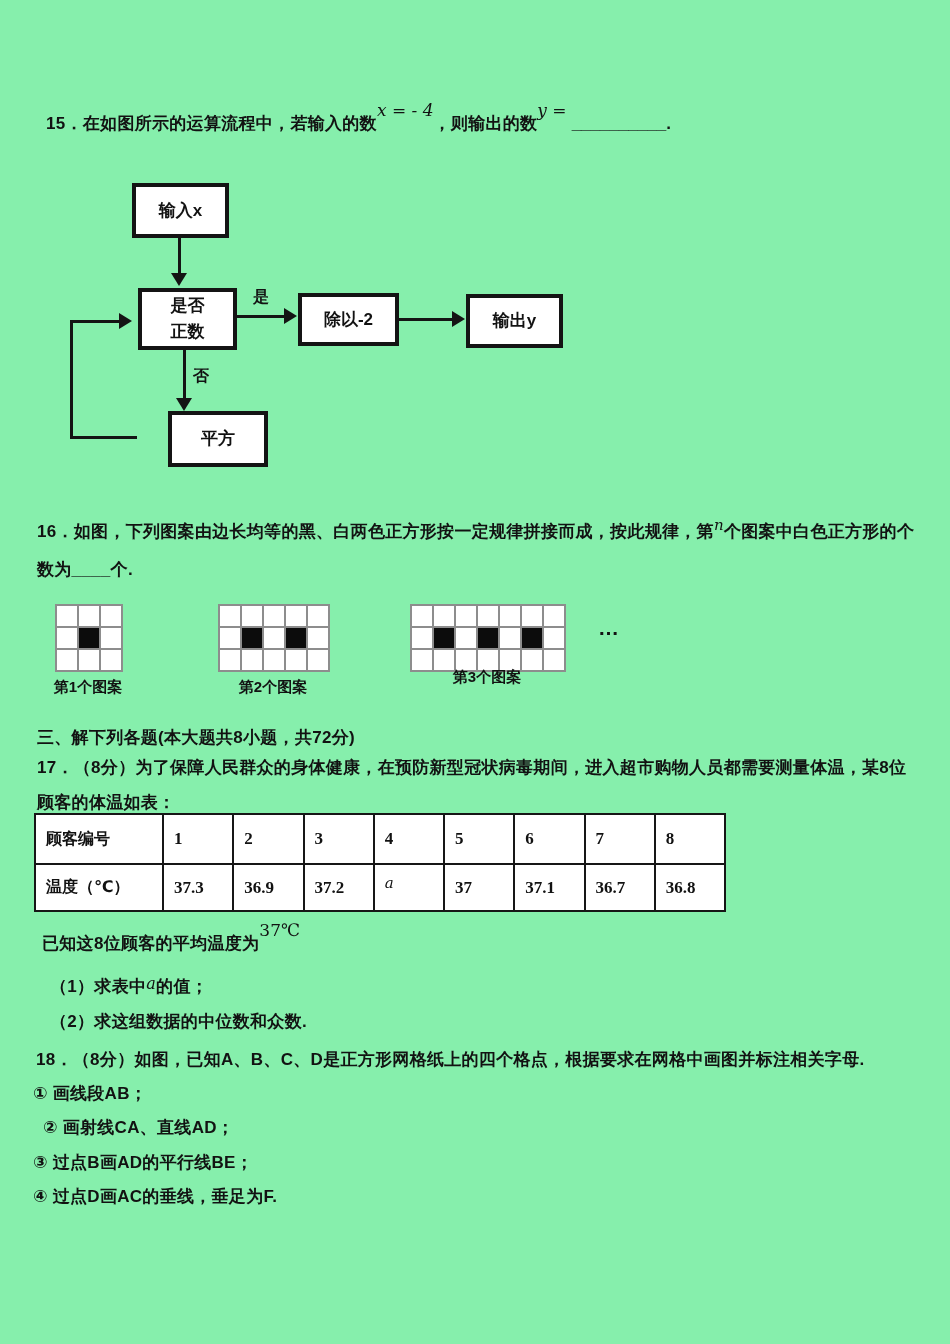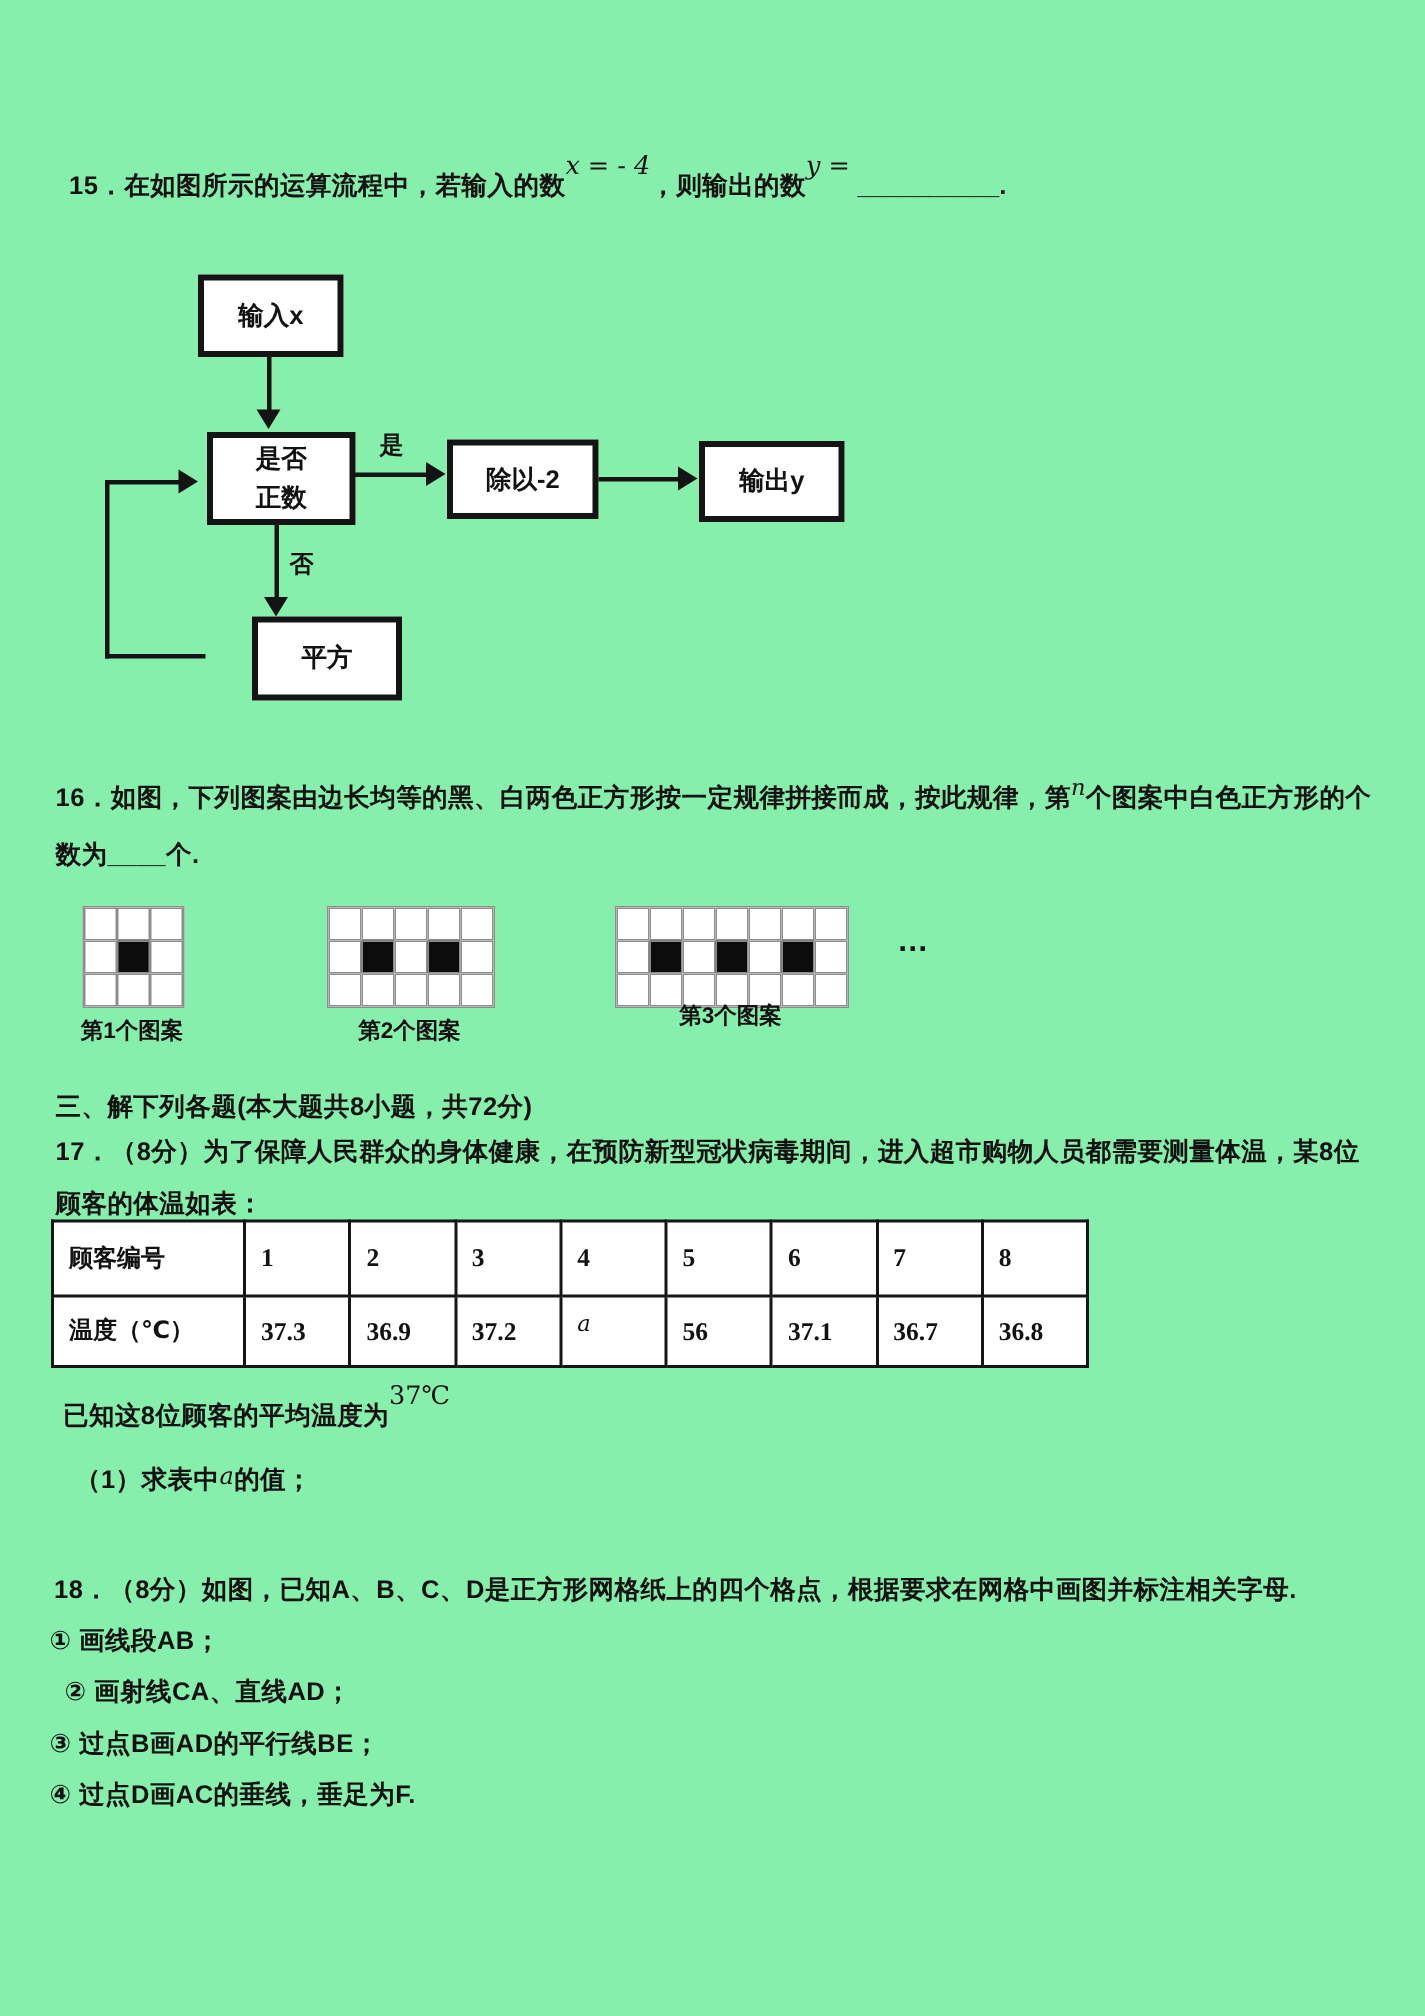--- a/index.html
+++ b/index.html
@@ -179,31 +179,32 @@
           <td class="num">6</td>
           <td class="num">7</td>
           <td class="num">8</td>
         </tr>
     <tr class="r2" id="t-vals">
           <td>温度（℃）</td>
           <td class="num">37.3</td>
           <td class="num">36.9</td>
           <td class="num">37.2</td>
           <td><span class="math-a">a</span></td>
-          <td class="num">56</td>
+          <td class="num">37</td>
           <td class="num">37.1</td>
           <td class="num">36.7</td>
           <td class="num">36.8</td>
         </tr>
   </tbody>
     </table>
 
   <div class="line" style="left:42px; top:932px;"><span>已知这8位顾客的平均温度为</span><span class="sup" style="font-style:normal;">37℃</span></div>
 
   <div class="line" style="left:50px; top:975px;"><span>（1）求表中</span><span class="mathi" style="position:relative; top:-3px; font-size:16px;">a</span><span>的值；</span></div>
+  <div class="line" style="left:50px; top:1010px;">（2）求这组数据的中位数和众数.</div>
 
   <div class="line" style="left:36px; top:1048px;">18．（8分）如图，已知A、B、C、D是正方形网格纸上的四个格点，根据要求在网格中画图并标注相关字母.</div>
   <div class="line" style="left:33px; top:1082px;">① 画线段AB；</div>
   <div class="line" style="left:43px; top:1116px;">② 画射线CA、直线AD；</div>
   <div class="line" style="left:33px; top:1151px;">③ 过点B画AD的平行线BE；</div>
   <div class="line" style="left:33px; top:1185px;">④ 过点D画AC的垂线，垂足为F.</div>
 
 </div>
 
 </body></html>

